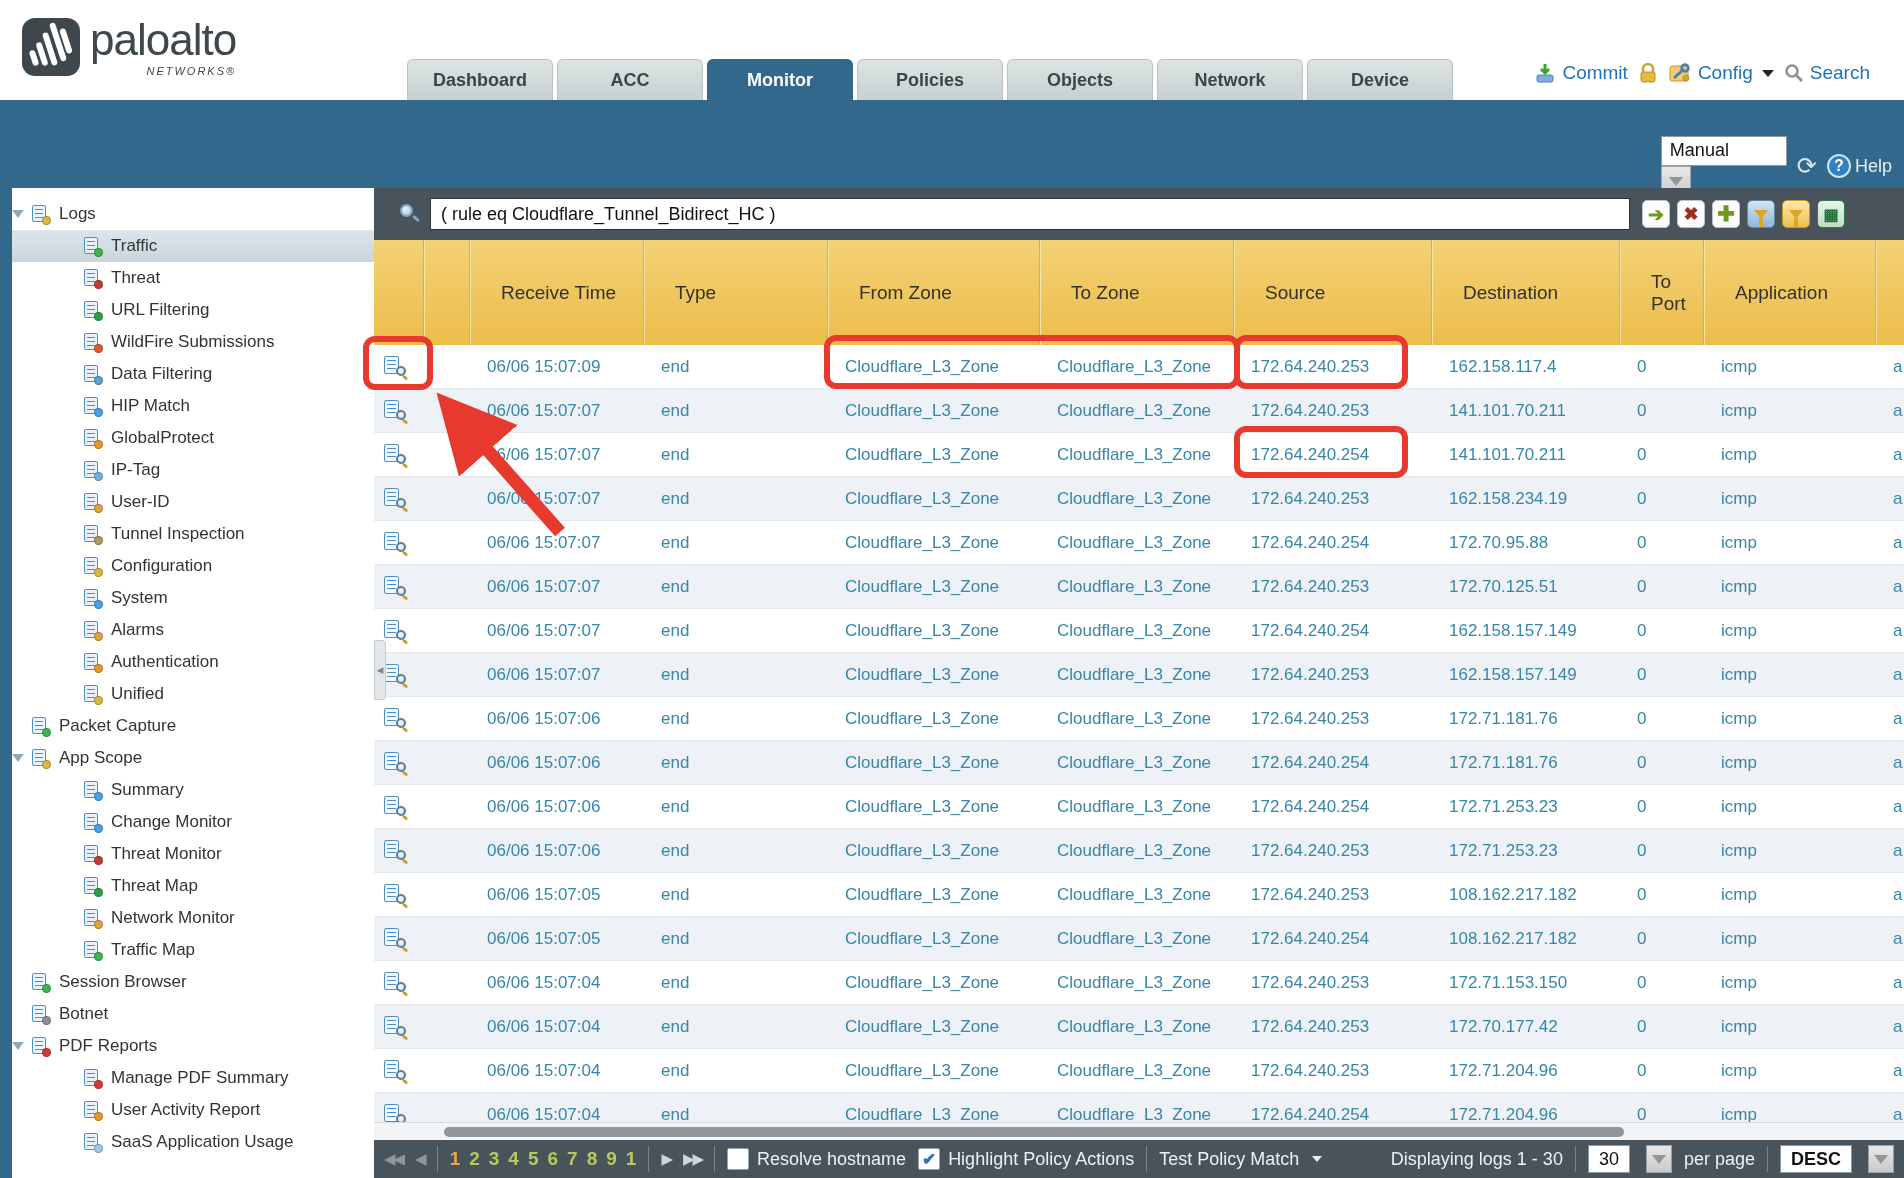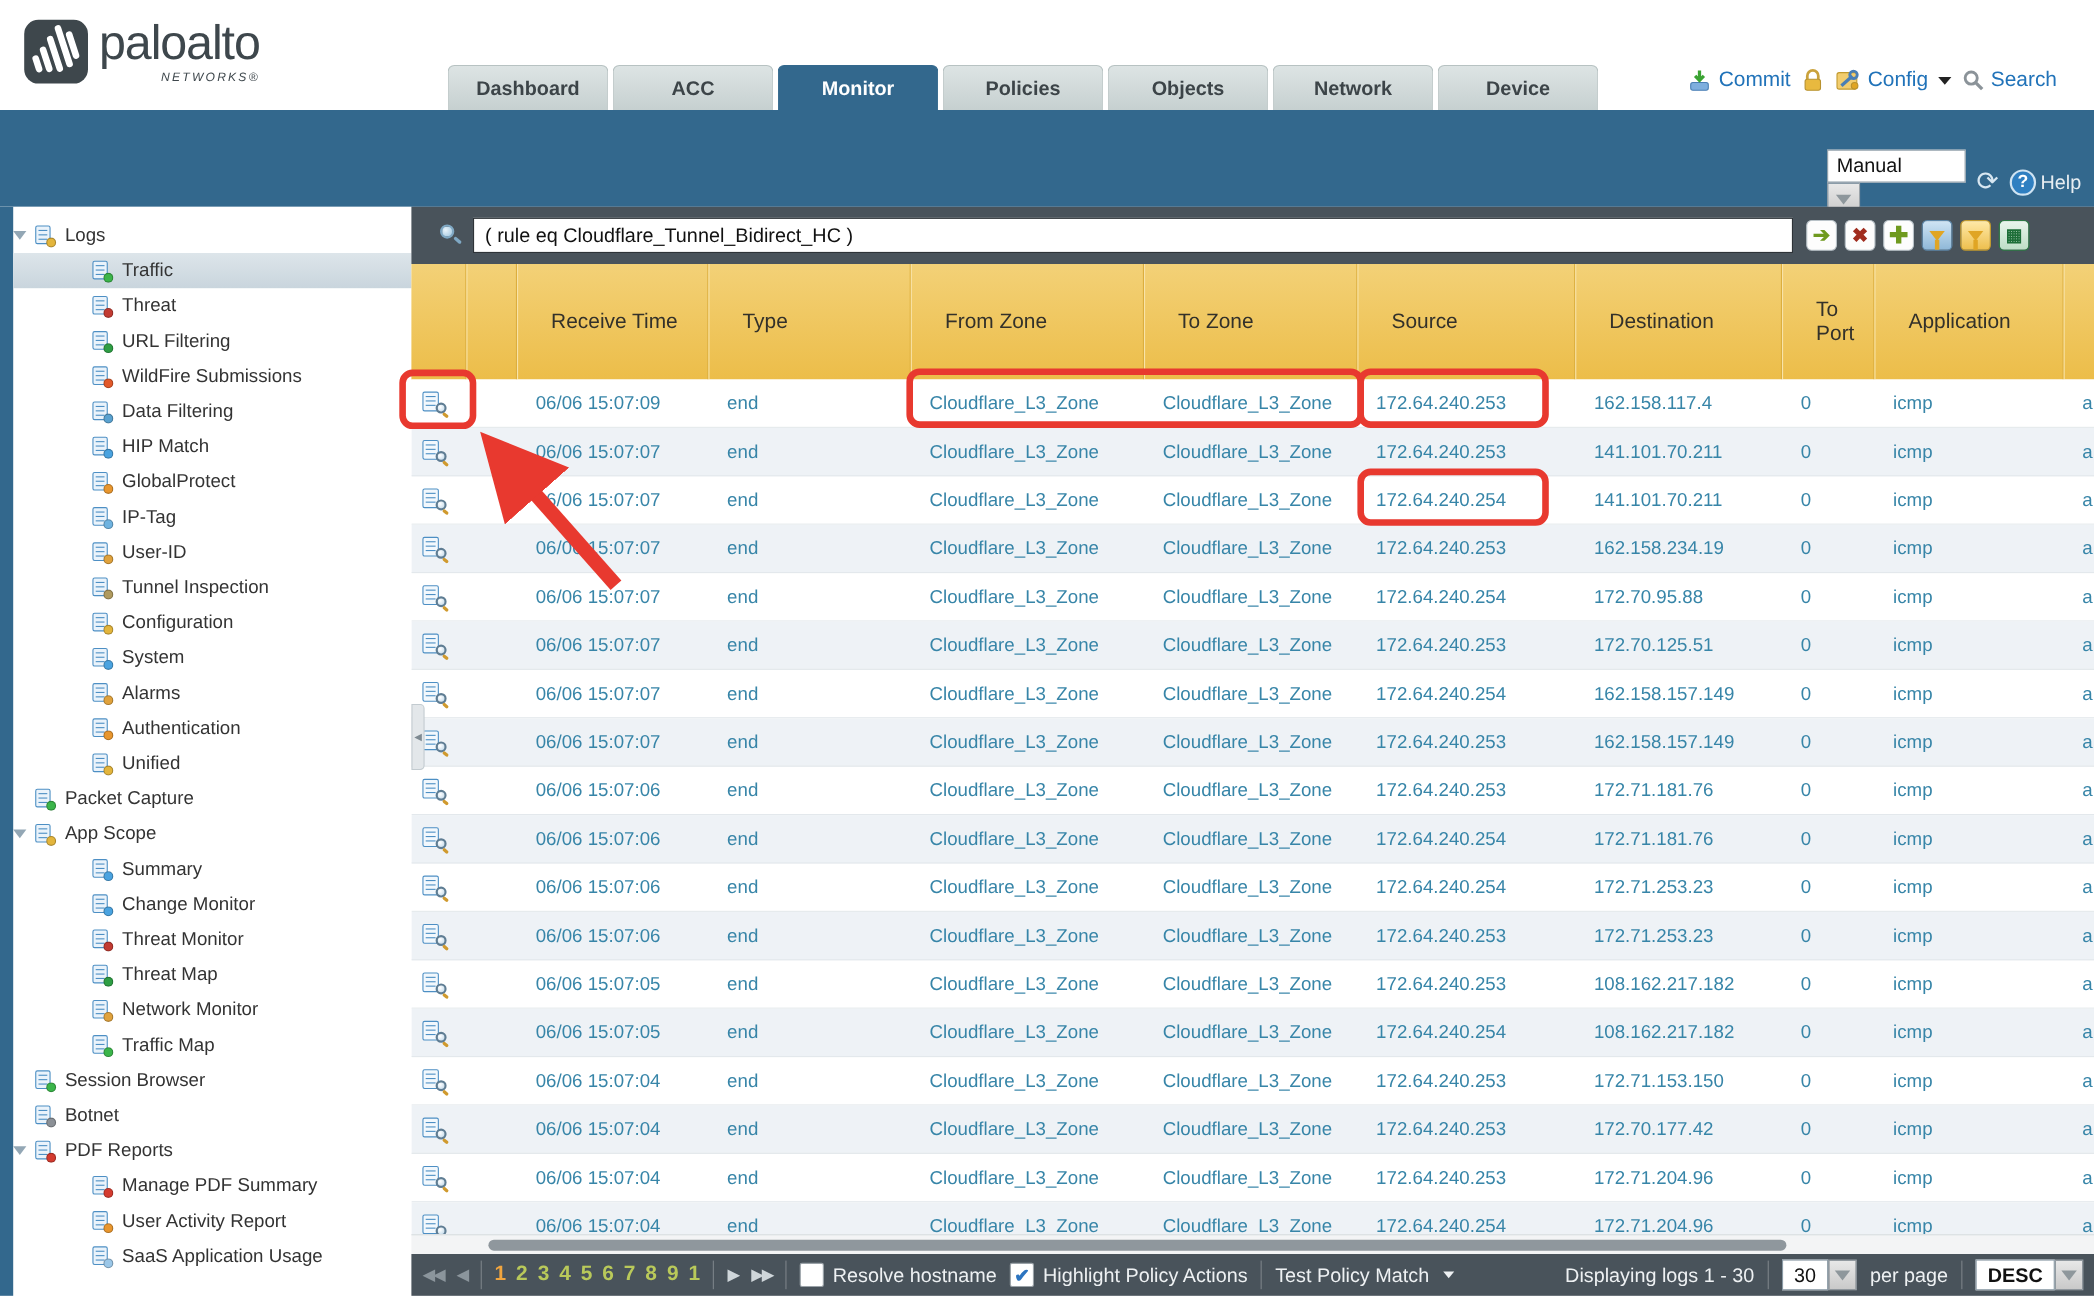--- a/index.html
+++ b/index.html
@@ -95,21 +95,21 @@
   .pg-nav.muted { color:#8b959c; }
   .pg-nav.lite { color:#cfd6da; }
   .vsep { width:1px; height:26px; background:rgba(255,255,255,.28); flex:0 0 auto; }
   .pages { display:flex; gap:9px; font-size:19px; font-weight:bold; }
   .pages span { cursor:pointer; color:#b9c95a; }
   .pages span.current { color:#f0a53f; }
   .chk { width:22px; height:22px; background:#fff; border:1px solid #9aa2a8; border-radius:2px; display:flex; align-items:center; justify-content:center; font-size:17px; color:#2b74c0; font-weight:bold; cursor:pointer; }
   .chk .mark { visibility:hidden; }
   .chk.checked .mark { visibility:visible; }
   .foot-group { display:flex; align-items:center; gap:8px; white-space:nowrap; }
-  .mini-select { display:flex; cursor:pointer; }
+  .mini-select { display:flex; cursor:pointer;gap:16px; }
   .mini-select .val { background:#fff; color:#111; font-size:18px; padding:3px 10px; height:28px; display:flex; align-items:center; border:1px solid #8a9aa5; }
   .mini-select .btn { width:26px; height:28px; background:linear-gradient(#e8e8e8,#c9c9c9); border:1px solid #9aa2a8; display:flex; align-items:center; justify-content:center; }
   .caret-lite { width:0; height:0; border-left:5px solid transparent; border-right:5px solid transparent; border-top:6px solid #eef1f3; margin-left:5px; }
 
   
   .overlay { position:absolute; left:0; top:0; width:1904px; height:1178px; pointer-events:none; z-index:50; }
 </style>
 </head>
 <body>
 

